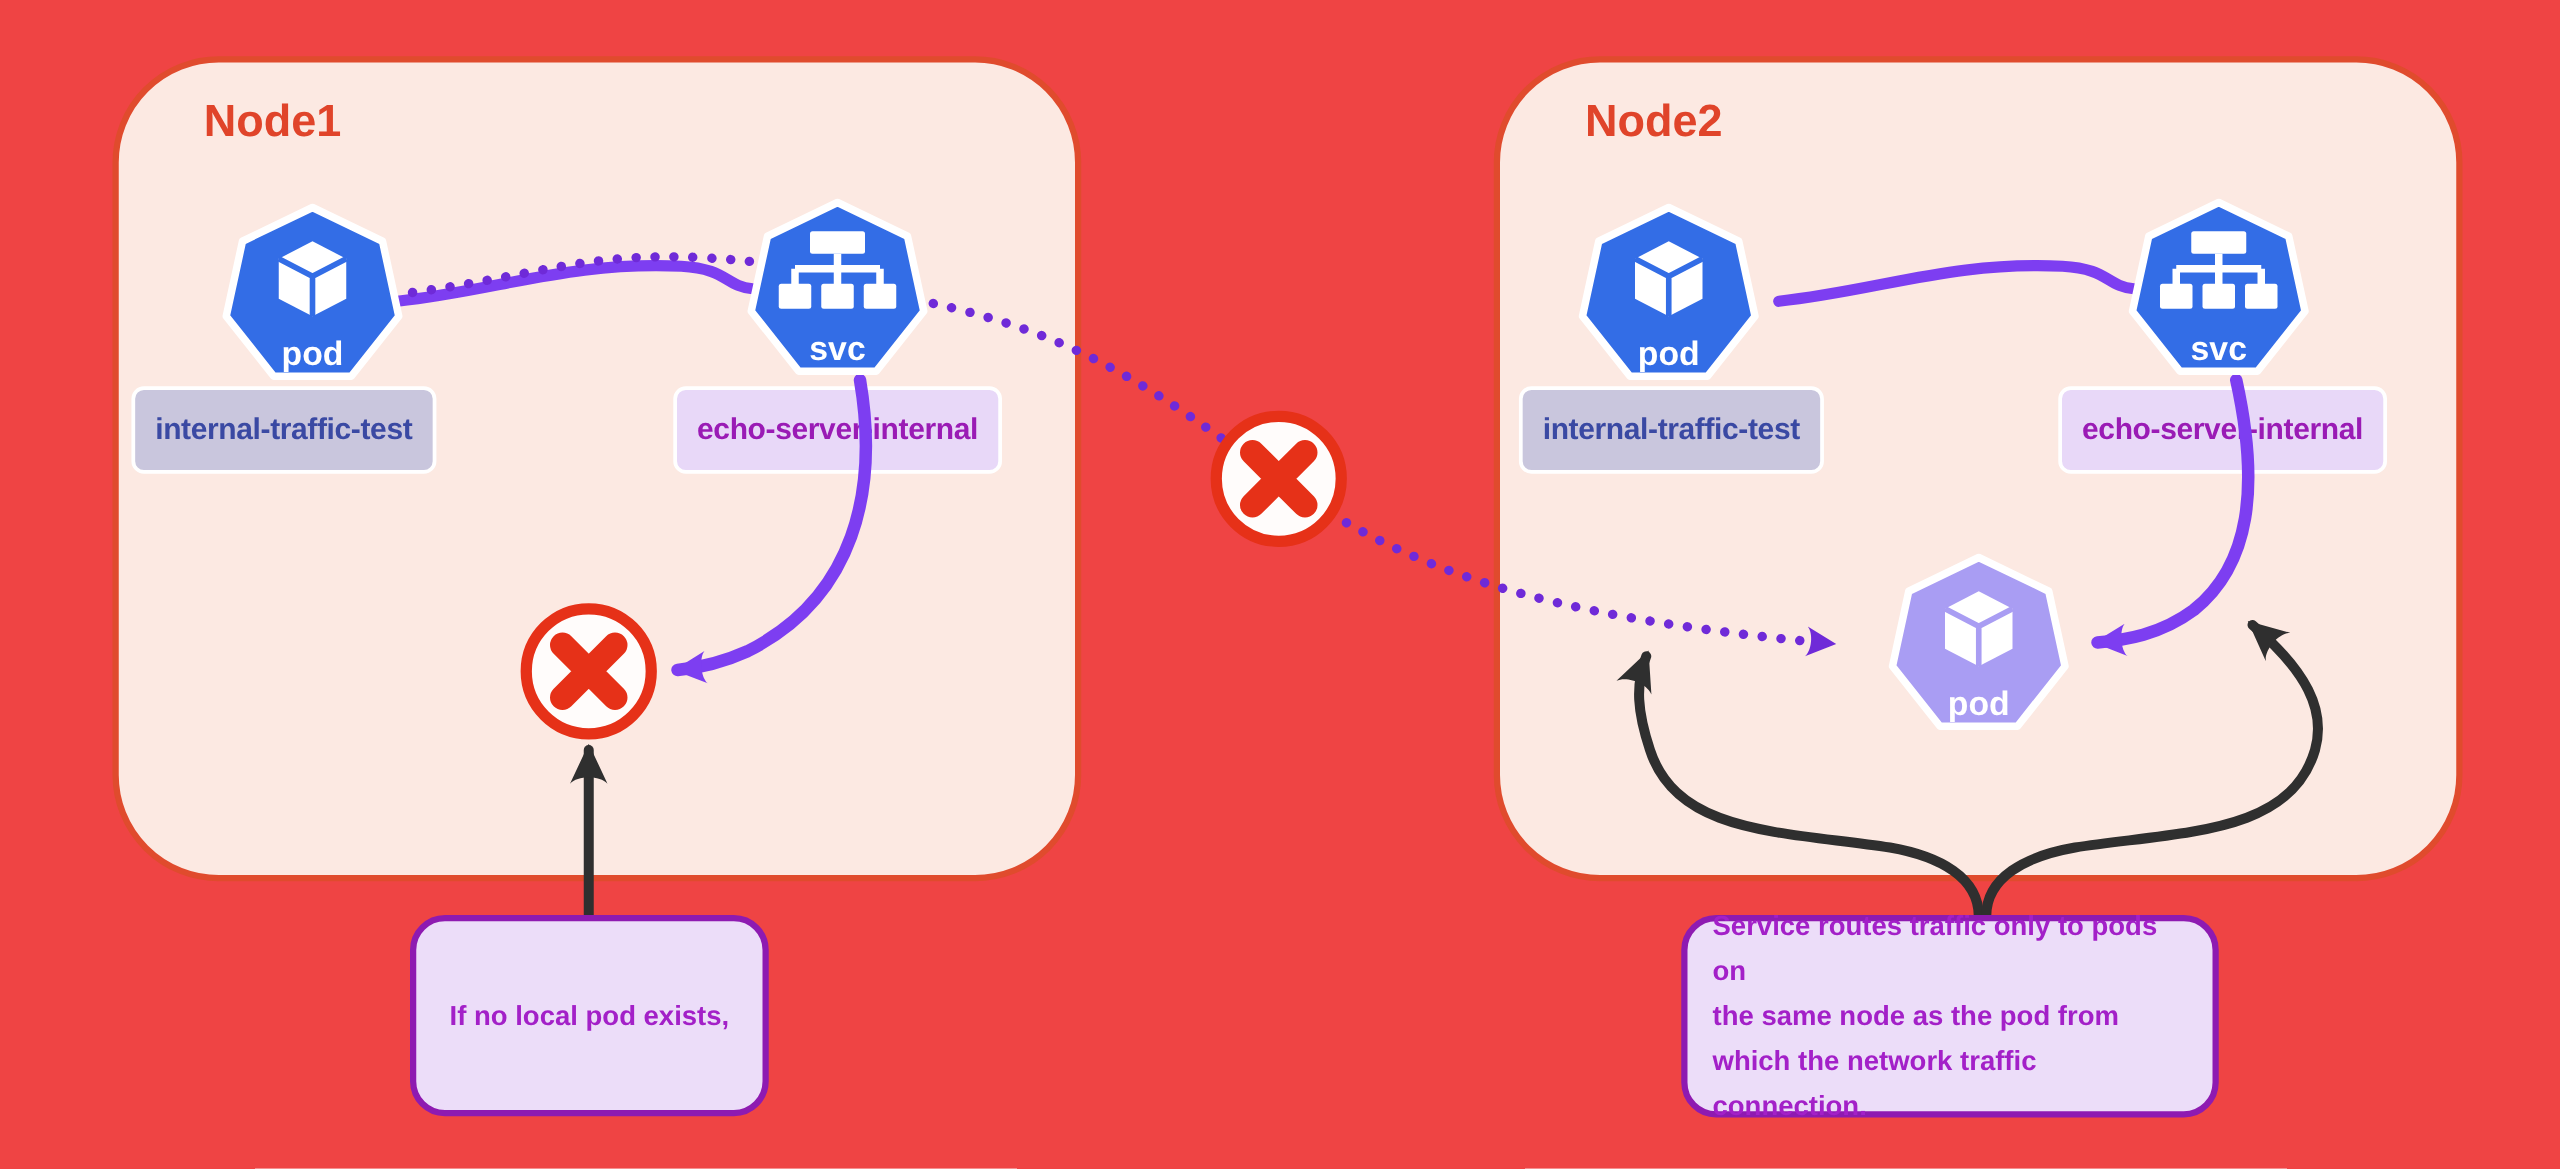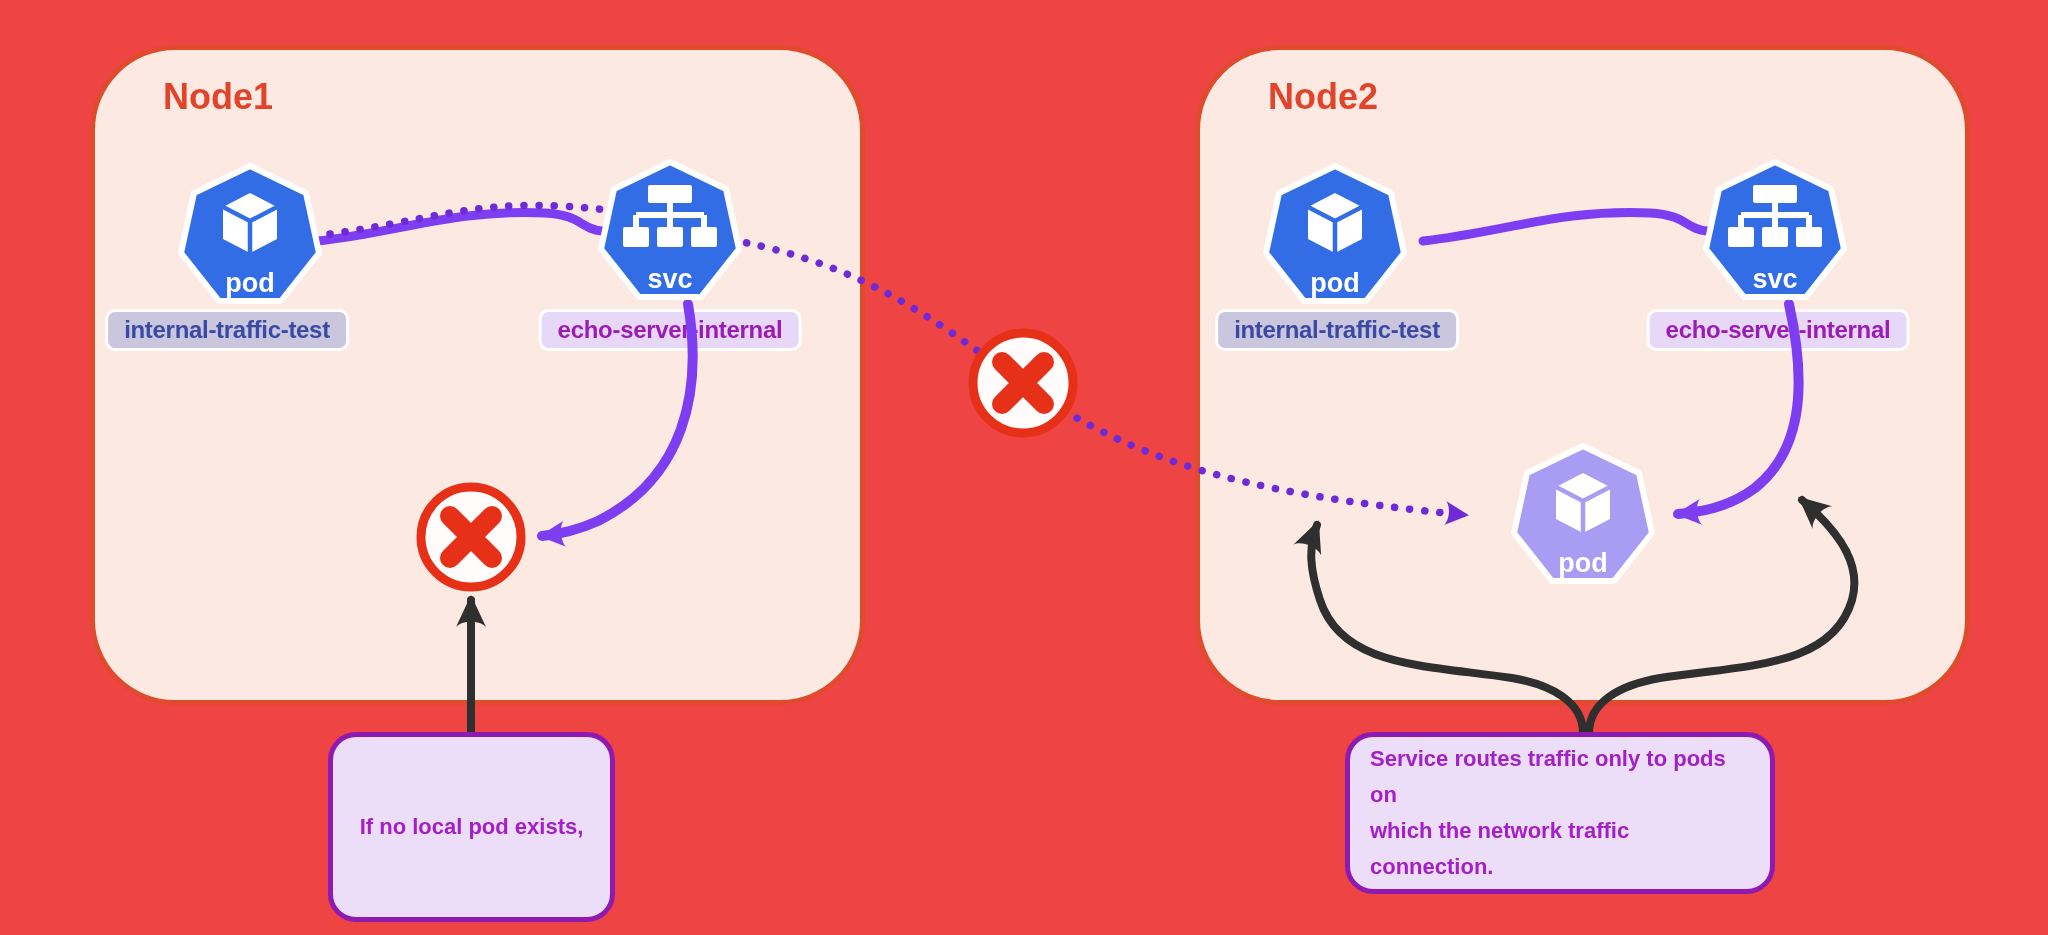--- a/index.html
+++ b/index.html
@@ -13,40 +13,40 @@
     box-sizing:border-box;
   }
   #node1{left:90px;}
   #node2{left:1195px;}
   .node-title{
     position:absolute;top:26px;left:68px;
     font-size:36px;color:#e0442a;letter-spacing:0px;
   }
   .klabel{
     position:absolute;transform:translateX(-50%);
-    padding:4px 16px;border-radius:10px;border:3px solid #ffffff;
+    padding:18px 16px;border-radius:10px;border:3px solid #ffffff;
     font-size:24px;letter-spacing:-0.3px;white-space:nowrap;
     display:inline-flex;align-items:center;justify-content:center;
   }
   .klabel.gray{background:#c9c6dd;color:#3a49a3;}
   .klabel.purple{background:#e8d8f8;color:#9a1bb5;}
   .icon{position:absolute;width:150px;height:158px;}
   .icon svg{display:block;}
   .icon text{
     font-family:"Liberation Sans","DejaVu Sans",sans-serif;
     font-weight:bold;font-size:27px;fill:#ffffff;
   }
   .svg-overlay{position:absolute;left:0;top:0;pointer-events:none;}
   .annotation{
     position:absolute;box-sizing:border-box;
     background:#ecddf9;border:5px solid #8e1ab1;border-radius:28px;
     color:#a320c8;font-size:22px;line-height:36px;
     display:flex;flex-direction:column;justify-content:center;
   }
-  #annotation1{left:328px;top:732px;width:287px;height:190px;text-align:center;padding:0 6px;gap:37px;}
+  #annotation1{left:328px;top:732px;width:287px;height:161px;text-align:center;padding:0 6px;gap:37px;}
   #annotation2{left:1345px;top:732px;width:430px;height:162px;text-align:left;padding:0 14px 0 20px;}
 </style>
 </head>
 <body>
 
 <div class="canvas">
 
   <div class="node" id="node1">
     <div class="node-title">Node1</div>
   </div>
@@ -154,16 +154,17 @@
       </g>
       <text x="75" y="133" text-anchor="middle">pod</text>
     </svg>
   </div>
 
   <div class="annotation" id="annotation1">
     <div>If no local pod exists,</div>
   </div>
   <div class="annotation" id="annotation2">
     <div>Service routes traffic only to pods on</div>
+    <div>the same node as the pod from</div>
     <div>which the network traffic connection.</div>
   </div>
 
 </div>
 
 </body></html>

